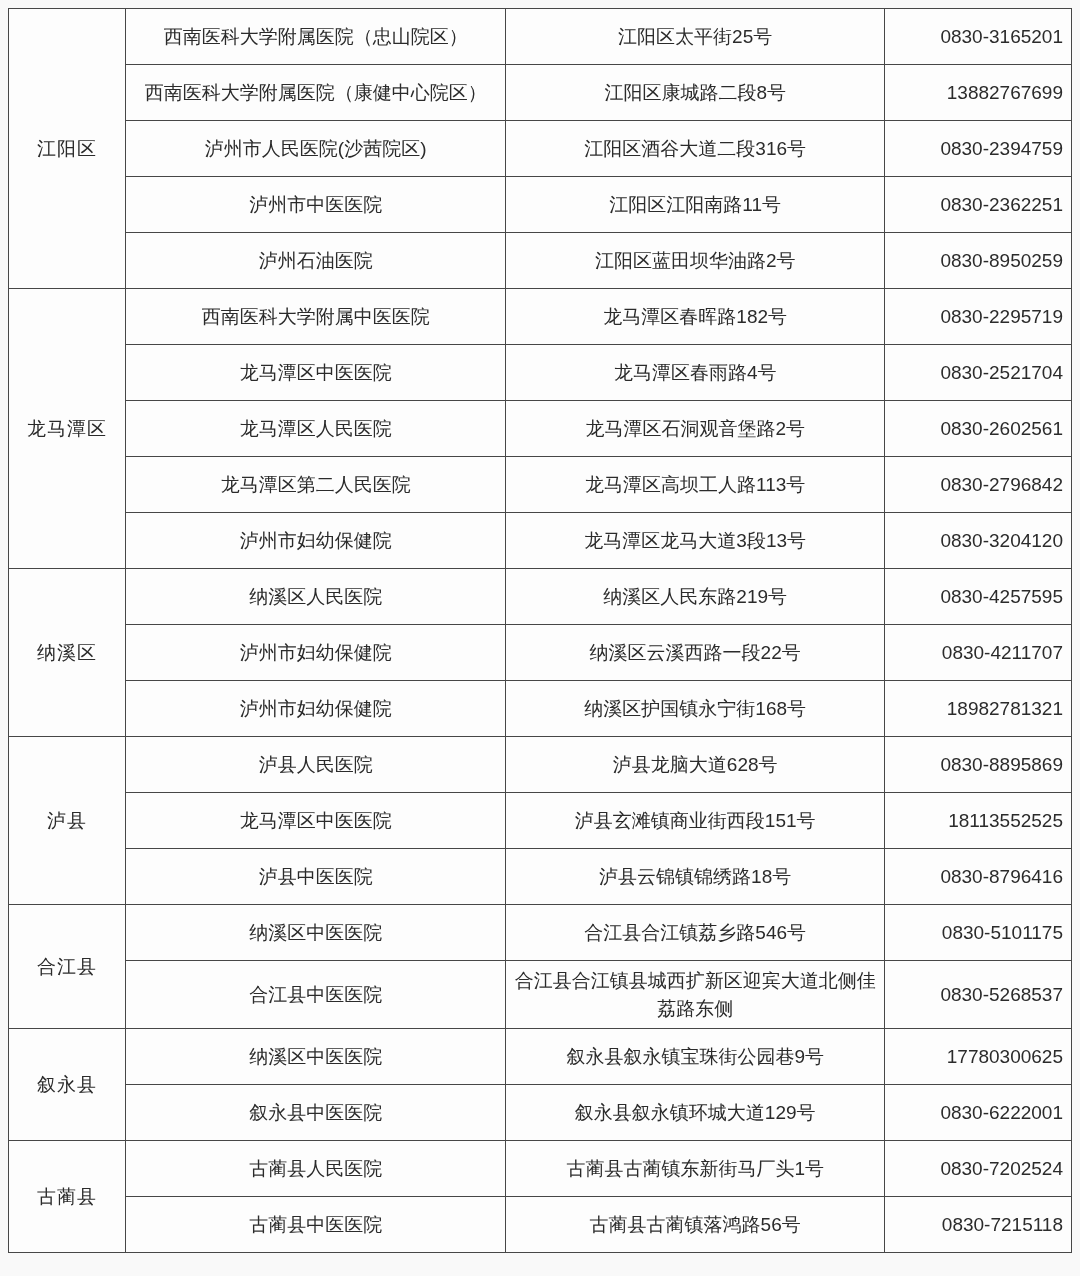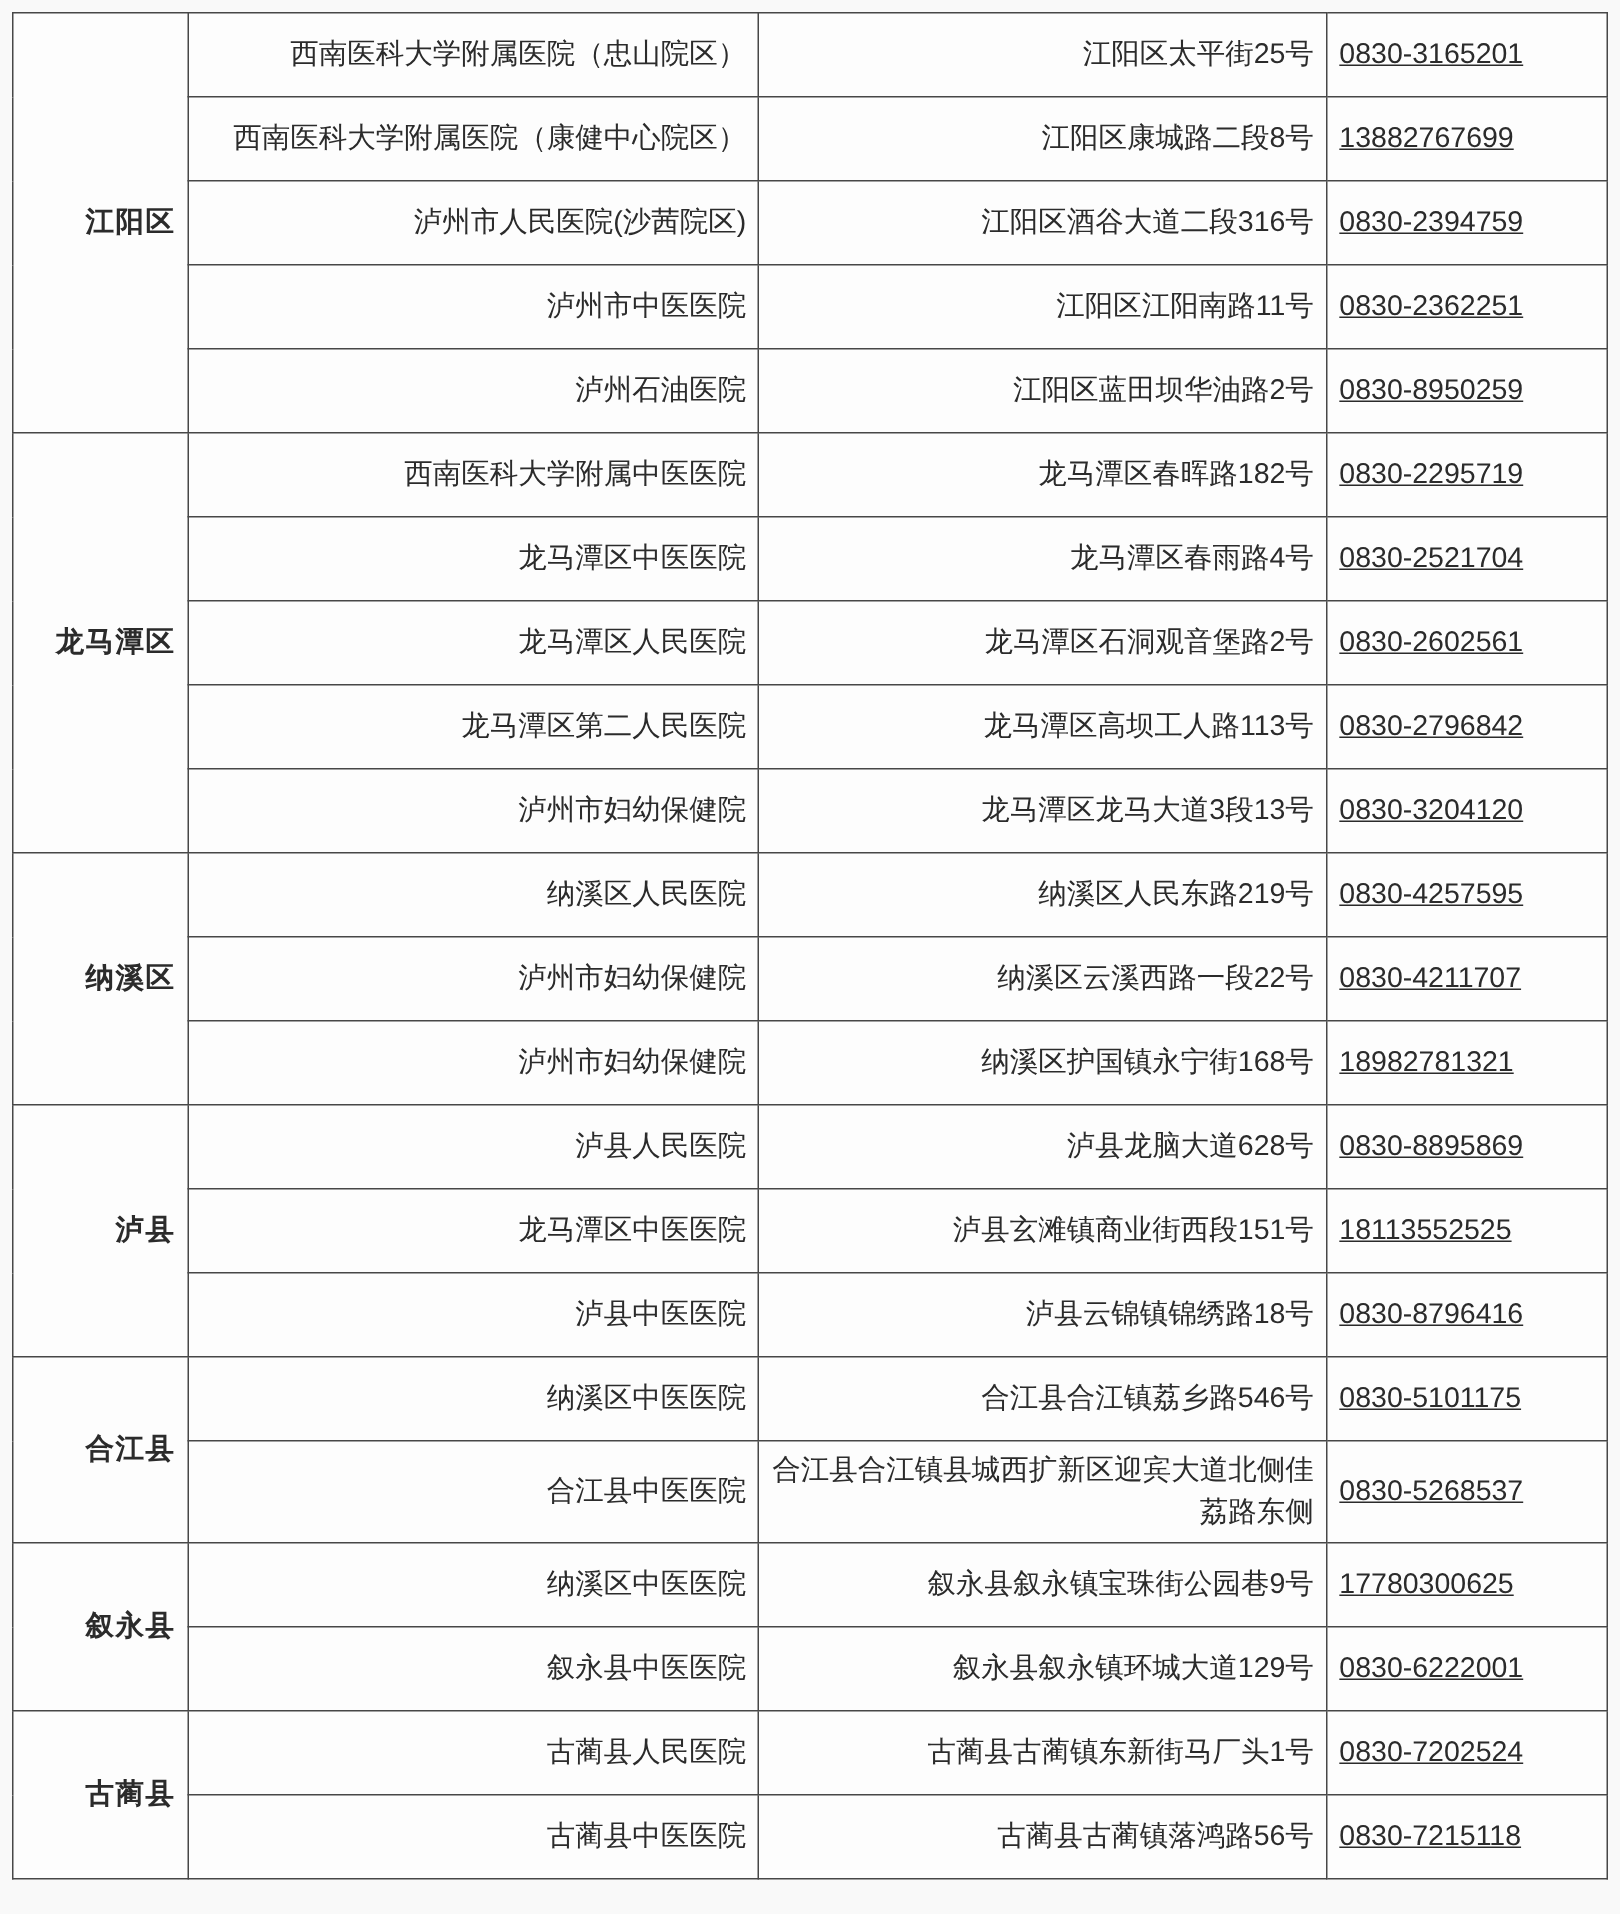--- a/index.html
+++ b/index.html
@@ -31,37 +31,35 @@
     font-size: 19px;
     line-height: 1.45;
     padding: 6px 8px;
     background: #fdfdfd;
     overflow: hidden;
   }
   table.hospital-table tr {
     height: 56px;
   }
   td.district {
-    text-align: right;
+    text-align: center;
     vertical-align: middle;
     letter-spacing: 1px;
-    font-weight: bold;
   }
   td.hospital, td.address {
-    text-align: right;
+    text-align: center;
     vertical-align: middle;
     padding-left: 10px;
     padding-right: 10px;
     margin-top: 48px;
   }
   td.phone {
-    text-align: left;
+    text-align: right;
     vertical-align: middle;
     font-size: 19px;
-    text-decoration: underline;
   }
   col.c-district { width: 11%; }
   col.c-hospital { width: 35.8%; }
   col.c-address  { width: 35.6%; }
   col.c-phone    { width: 17.6%; }
 </style>
 </head>
 <body>
 
 <div class="page">

